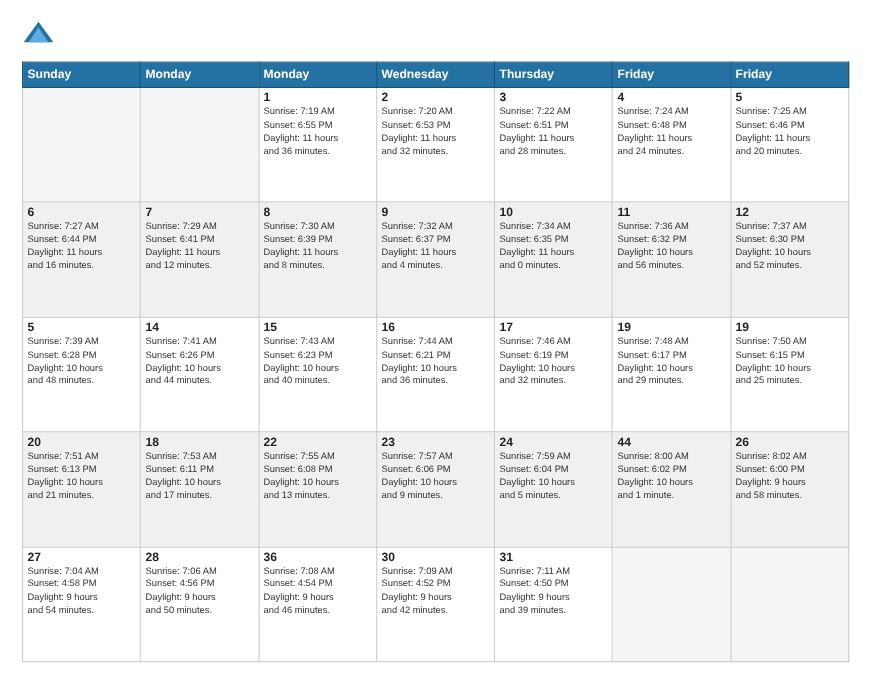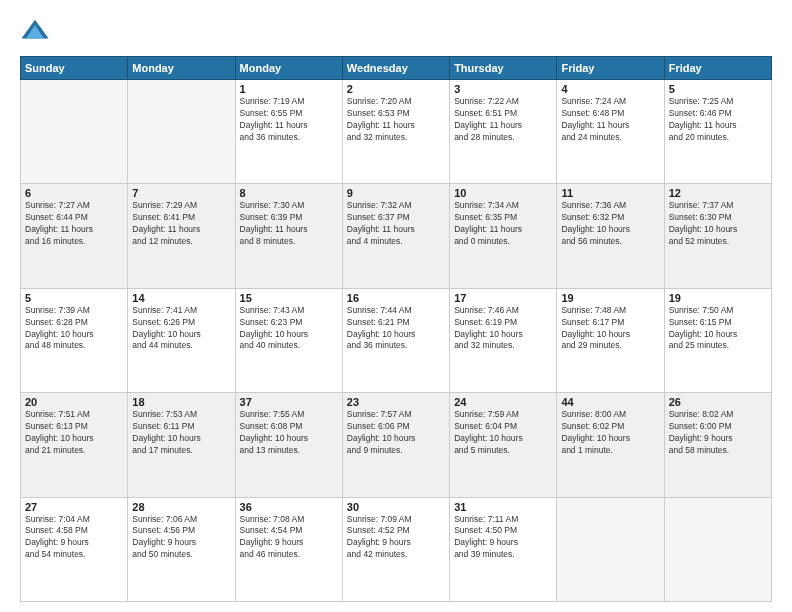--- a/index.html
+++ b/index.html
@@ -218,21 +218,21 @@
         <tr class="row-shaded">
           <td>
             <span class="day-num">20</span>
             <div class="day-detail">Sunrise: 7:51 AM<br>Sunset: 6:13 PM<br>Daylight: 10 hours<br>and 21 minutes.</div>
           </td>
           <td>
             <span class="day-num">18</span>
             <div class="day-detail">Sunrise: 7:53 AM<br>Sunset: 6:11 PM<br>Daylight: 10 hours<br>and 17 minutes.</div>
           </td>
           <td>
-            <span class="day-num">37</span>
+            <span class="day-num">22</span>
             <div class="day-detail">Sunrise: 7:55 AM<br>Sunset: 6:08 PM<br>Daylight: 10 hours<br>and 13 minutes.</div>
           </td>
           <td>
             <span class="day-num">23</span>
             <div class="day-detail">Sunrise: 7:57 AM<br>Sunset: 6:06 PM<br>Daylight: 10 hours<br>and 9 minutes.</div>
           </td>
           <td>
             <span class="day-num">24</span>
             <div class="day-detail">Sunrise: 7:59 AM<br>Sunset: 6:04 PM<br>Daylight: 10 hours<br>and 5 minutes.</div>
           </td>

